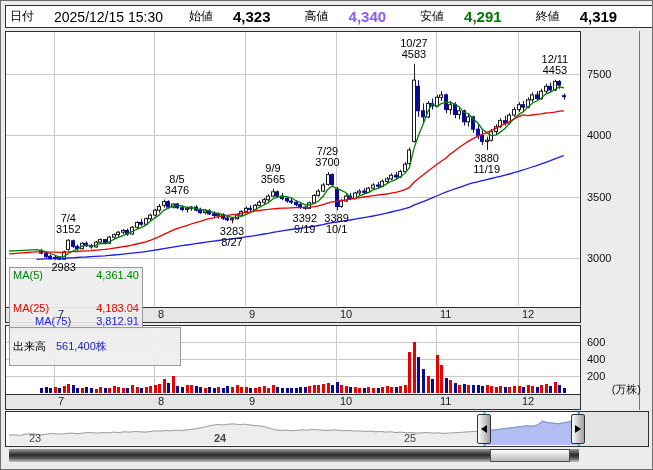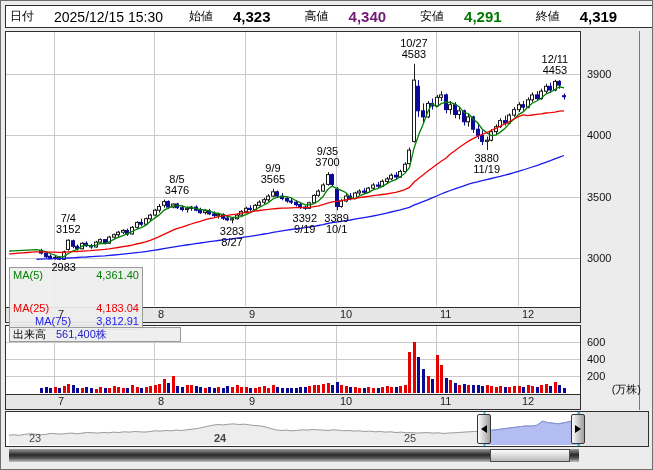--- a/index.html
+++ b/index.html
@@ -25,21 +25,21 @@
   .axlab{position:absolute;font-size:11px;color:#111;}
   .unit{width:56px;text-align:right;}
   .mlab{position:absolute;font-size:11px;color:#222;}
   .ylab{position:absolute;font-size:11px;color:#444;}
   .ann{position:absolute;transform:translateX(-50%);font-size:11px;line-height:11px;white-space:pre;text-align:center;color:#000;}
   
   .ma-box{position:absolute;left:8px;top:266px;width:126px;background:rgba(238,238,238,0.92);
           border:1px solid #999;font-size:11px;padding:1px 3px;}
   .ma-row{display:flex;justify-content:space-between;line-height:13px;}
   .vol-box{position:absolute;left:8px;top:326px;width:164px;background:rgba(238,238,238,0.92);
-           border:1px solid #999;font-size:11px;line-height:13px;padding:0 3px;display:flex;gap:10px;}
+           border:1px solid #999;font-size:11px;line-height:13px;padding:12px 3px;display:flex;gap:10px;}
   .vol-lbl{color:#000;}
   
   .sb-track{position:absolute;left:8px;top:448px;width:570px;height:13px;
             background:linear-gradient(to bottom,#9a9a9a,#2a2a2a 45%,#555 70%,#c2c2c2);}
   .sb-thumb{position:absolute;left:489px;top:448px;width:80px;height:13px;box-sizing:border-box;
             background:linear-gradient(to bottom,#ffffff,#b9b9b9);border:1px solid #4a4a4a;}
   
   .handle{position:absolute;top:413px;width:14px;height:30px;box-sizing:border-box;
           background:linear-gradient(to right,#fdfdfd,#9f9f9f);border:1px solid #333;border-radius:2px;}
   .handle-left{left:476px;}
@@ -52,21 +52,21 @@
 <body>
 
 <div class="frame">
 
   <div class="header">
     <span class="lbl">日付</span>
     <span class="dateval">2025/12/15 15:30</span>
     <span class="lbl">始値</span>
     <span class="val">4,323</span>
     <span class="lbl">高値</span>
-    <span class="val" id="hi-val" style="color: #701a75; text-align: center;">4,340</span>
+    <span class="val" id="hi-val" style="color: #8b5cf6; text-align: center;">4,340</span>
     <span class="lbl">安値</span>
     <span class="val" id="lo-val" style="color: rgb(0, 119, 0);">4,291</span>
     <span class="lbl">終値</span>
     <span class="val">4,319</span>
   </div>
 
   <div class="panel main-panel">
     <div class="month-band"></div>
   </div>
 
@@ -481,21 +481,21 @@
 
     <div class="sb-track"></div>
     <div class="sb-thumb"></div>
 
     <div class="handle handle-left">
       <div class="tri tri-l"></div>
     </div>
     <div class="handle handle-right">
       <div class="tri tri-r"></div>
     </div>
-  <div class="axlab" style="left: 586px; top: 66.5px;">3900</div>
+  <div class="axlab" style="left: 586px; top: 66.5px;">7500</div>
       <div class="axlab" style="left: 586px; top: 127.5px;">4000</div>
       <div class="axlab" style="left: 586px; top: 189.5px;">3500</div>
       <div class="axlab" style="left: 586px; top: 250.5px;">3000</div>
       <div class="axlab" style="left: 586px; top: 334.5px;">600</div>
       <div class="axlab" style="left: 586px; top: 351.5px; text-align: center;">400</div>
       <div class="axlab" style="left: 586px; top: 368.5px;">200</div>
       <div class="axlab unit" style="left: 584px; top: 381px;">(万株)</div>
       <div class="mlab" style="left: 57px; top: 307px;">7</div>
       <div class="mlab" style="left: 57px; top: 394px;">7</div>
       <div class="mlab" style="left: 157px; top: 307px;">8</div>
@@ -512,21 +512,21 @@
 3152</div>
       <div class="ann" style="left: 62.7391px; top: 261.472px;">2983</div>
       <div class="ann" style="left: 176px; top: 172.611px;">8/5
 3476</div>
       <div class="ann" style="left: 231.009px; top: 225.285px;">3283
 8/27</div>
       <div class="ann" style="left: 271.939px; top: 161.693px;">9/9
 3565</div>
       <div class="ann" style="left: 303.774px; top: 211.915px;">3392
 9/19</div>
-      <div class="ann" style="left: 326.513px; top: 145.133px;">9/35
+      <div class="ann" style="left: 326.513px; top: 145.133px;">7/29
 3700</div>
       <div class="ann" style="left: 335.609px; top: 212.283px;">3389
 10/1</div>
       <div class="ann" style="left: 412.922px; top: 36.8187px;">10/27
 4583</div>
       <div class="ann" style="left: 485.687px; top: 152.053px;">3880
 11/19</div>
       <div class="ann" style="left: 553.904px; top: 52.7653px;">12/11
 4453</div>
       <div class="ylab" style="left: 28px; top: 431px;">23</div>

